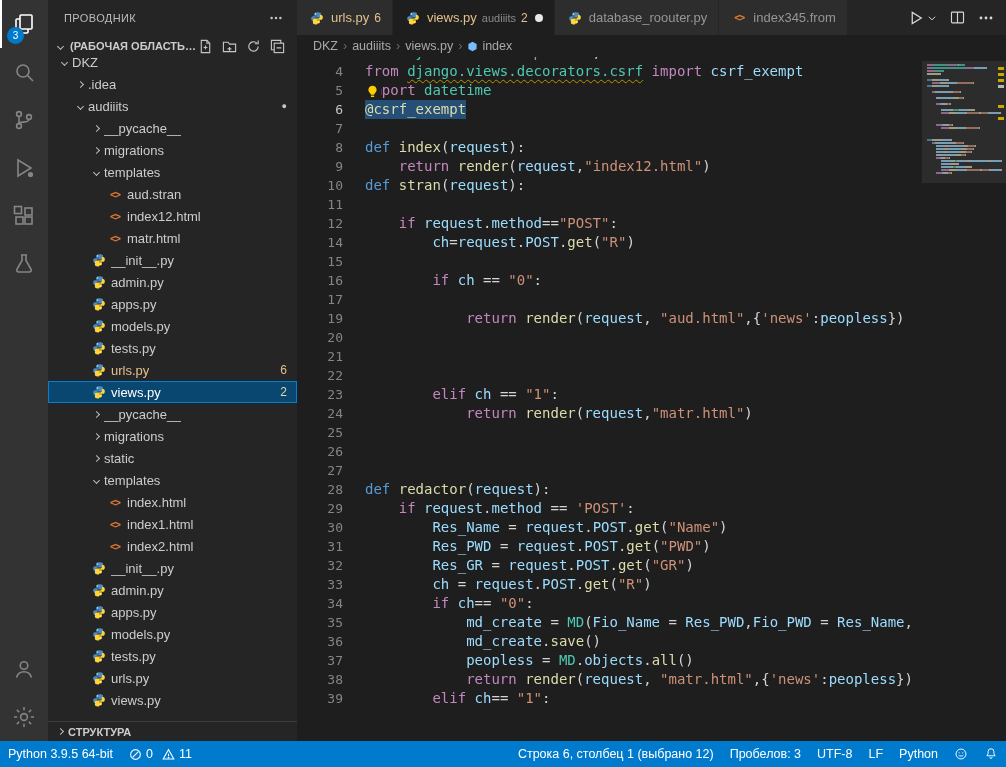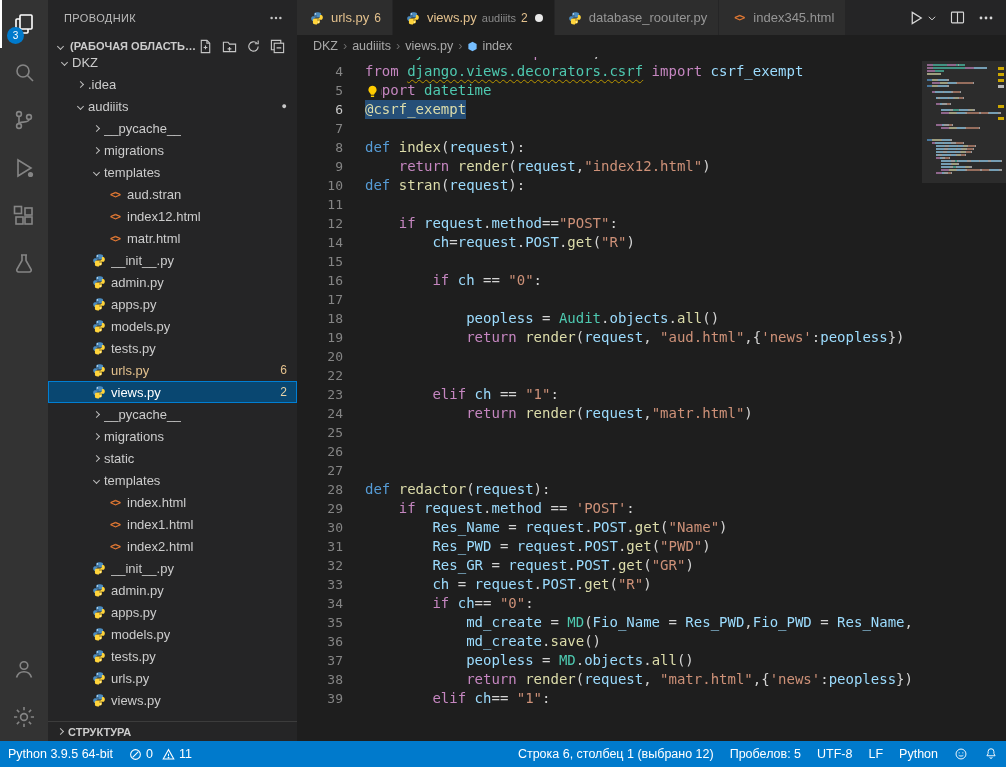--- a/index.html
+++ b/index.html
@@ -497,21 +497,21 @@
                   <path fill="#4B8BBE" d="M12 2c-3 0-5 1.2-5 3v3h5v1H5c-2 0-3 2-3 4s1 4 3 4h2v-3c0-2 2-3 4-3h5c1.6 0 3-1.3 3-3V5c0-1.8-2-3-5-3h-2z"></path>
                   <path fill="#FFD43B" d="M12 22c3 0 5-1.2 5-3v-3h-5v-1h7c2 0 3-2 3-4s-1-4-3-4h-2v3c0 2-2 3-4 3H8c-1.6 0-3 1.3-3 3v4c0 1.8 2 3 5 3h2z"></path>
                   <circle cx="9.5" cy="5" r="1" fill="#fff"></circle>
                   <circle cx="14.5" cy="19" r="1" fill="#fff"></circle>
                 </svg>
               </span>
               <span class="tab-label">database_roouter.py</span>
             </div>
             <div class="tab">
               <span class="fw html-ico">&lt;&gt;</span>
-              <span class="tab-label">index345.html</span>
+              <span class="tab-label">index345.from</span>
             </div>
           </div>
         <div class="editor-actions">
           <span class="run-group">
             <svg width="18" height="18" viewBox="0 0 24 24" fill="none" stroke="currentColor" stroke-width="1.7">
                 <path d="M7 4.5l12 7.5-12 7.5z"></path>
               </svg>
             <svg width="10" height="10" viewBox="0 0 16 16" fill="none" stroke="currentColor" stroke-width="1.6">
                 <path d="M3 6l5 5 5-5"></path>
               </svg>
@@ -565,23 +565,23 @@
             <div class="code-row"><span class="ln">7</span><span class="code-content"></span></div>
             <div class="code-row"><span class="ln">8</span><span class="code-content"><span class="tk-b">def </span><span class="tk-f">index</span><span class="tk-p">(</span><span class="tk-v">request</span><span class="tk-p">):</span></span></div>
             <div class="code-row"><span class="ln">9</span><span class="code-content"><span class="tk-p">    </span><span class="tk-k">return </span><span class="tk-f">render</span><span class="tk-p">(</span><span class="tk-v">request</span><span class="tk-p">,</span><span class="tk-s">"index12.html"</span><span class="tk-p">)</span></span></div>
             <div class="code-row"><span class="ln">10</span><span class="code-content"><span class="tk-b">def </span><span class="tk-f">stran</span><span class="tk-p">(</span><span class="tk-v">request</span><span class="tk-p">):</span></span></div>
             <div class="code-row"><span class="ln">11</span><span class="code-content"></span></div>
             <div class="code-row"><span class="ln">12</span><span class="code-content"><span class="tk-p">    </span><span class="tk-k">if </span><span class="tk-v">request</span><span class="tk-p">.</span><span class="tk-v">method</span><span class="tk-p">==</span><span class="tk-s">"POST"</span><span class="tk-p">:</span></span></div>
             <div class="code-row"><span class="ln">14</span><span class="code-content"><span class="tk-p">        </span><span class="tk-v">ch</span><span class="tk-p">=</span><span class="tk-v">request</span><span class="tk-p">.</span><span class="tk-v">POST</span><span class="tk-p">.</span><span class="tk-f">get</span><span class="tk-p">(</span><span class="tk-s">"R"</span><span class="tk-p">)</span></span></div>
             <div class="code-row"><span class="ln">15</span><span class="code-content"></span></div>
             <div class="code-row"><span class="ln">16</span><span class="code-content"><span class="tk-p">        </span><span class="tk-k">if </span><span class="tk-v">ch</span><span class="tk-p"> == </span><span class="tk-s">"0"</span><span class="tk-p">:</span></span></div>
             <div class="code-row"><span class="ln">17</span><span class="code-content"></span></div>
-            <div class="code-row"><span class="ln">18</span><span class="code-content"><span class="tk-p">            </span><span class="tk-v">peopless</span><span class="tk-p"> = </span><span class="tk-c">Audit</span><span class="tk-p">.</span><span class="tk-v">objects</span><span class="tk-p">.</span><span class="tk-f">all</span><span class="tk-p">()</span></span></div>
             <div class="code-row"><span class="ln">19</span><span class="code-content"><span class="tk-p">            </span><span class="tk-k">return </span><span class="tk-f">render</span><span class="tk-p">(</span><span class="tk-v">request</span><span class="tk-p">, </span><span class="tk-s">"aud.html"</span><span class="tk-p">,{</span><span class="tk-s">'news'</span><span class="tk-p">:</span><span class="tk-v">peopless</span><span class="tk-p">})</span></span></div>
             <div class="code-row"><span class="ln">20</span><span class="code-content"></span></div>
+            <div class="code-row"><span class="ln">21</span><span class="code-content"></span></div>
             <div class="code-row"><span class="ln">22</span><span class="code-content"></span></div>
             <div class="code-row"><span class="ln">23</span><span class="code-content"><span class="tk-p">        </span><span class="tk-k">elif </span><span class="tk-v">ch</span><span class="tk-p"> == </span><span class="tk-s">"1"</span><span class="tk-p">:</span></span></div>
             <div class="code-row"><span class="ln">24</span><span class="code-content"><span class="tk-p">            </span><span class="tk-k">return </span><span class="tk-f">render</span><span class="tk-p">(</span><span class="tk-v">request</span><span class="tk-p">,</span><span class="tk-s">"matr.html"</span><span class="tk-p">)</span></span></div>
             <div class="code-row"><span class="ln">25</span><span class="code-content"></span></div>
             <div class="code-row"><span class="ln">26</span><span class="code-content"></span></div>
             <div class="code-row"><span class="ln">27</span><span class="code-content"></span></div>
             <div class="code-row"><span class="ln">28</span><span class="code-content"><span class="tk-b">def </span><span class="tk-f">redactor</span><span class="tk-p">(</span><span class="tk-v">request</span><span class="tk-p">):</span></span></div>
             <div class="code-row"><span class="ln">29</span><span class="code-content"><span class="tk-p">    </span><span class="tk-k">if </span><span class="tk-v">request</span><span class="tk-p">.</span><span class="tk-v">method</span><span class="tk-p"> == </span><span class="tk-s">'POST'</span><span class="tk-p">:</span></span></div>
             <div class="code-row"><span class="ln">30</span><span class="code-content"><span class="tk-p">        </span><span class="tk-v">Res_Name</span><span class="tk-p"> = </span><span class="tk-v">request</span><span class="tk-p">.</span><span class="tk-v">POST</span><span class="tk-p">.</span><span class="tk-f">get</span><span class="tk-p">(</span><span class="tk-s">"Name"</span><span class="tk-p">)</span></span></div>
             <div class="code-row"><span class="ln">31</span><span class="code-content"><span class="tk-p">        </span><span class="tk-v">Res_PWD</span><span class="tk-p"> = </span><span class="tk-v">request</span><span class="tk-p">.</span><span class="tk-v">POST</span><span class="tk-p">.</span><span class="tk-f">get</span><span class="tk-p">(</span><span class="tk-s">"PWD"</span><span class="tk-p">)</span></span></div>
@@ -883,21 +883,21 @@
           <svg width="13" height="13" viewBox="0 0 16 16" fill="none" stroke="#fff" stroke-width="1.3" style="margin-left:5px">
             <path d="M8 2L14.5 13.5h-13z"></path>
             <line x1="8" y1="7" x2="8" y2="10"></line>
             <circle cx="8" cy="11.8" r=".5" fill="#fff"></circle>
           </svg>
           <span>11</span>
         </div>
       </div>
     <div class="sb-group sb-right">
         <div class="sb-item">Строка 6, столбец 1 (выбрано 12)</div>
-        <div class="sb-item">Пробелов: 5</div>
+        <div class="sb-item">Пробелов: 3</div>
         <div class="sb-item">UTF-8</div>
         <div class="sb-item">LF</div>
         <div class="sb-item">Python</div>
         <div class="sb-item">
           <svg width="14" height="14" viewBox="0 0 24 24" fill="none" stroke="#fff" stroke-width="1.6">
             <circle cx="12" cy="12" r="8.5"></circle>
             <circle cx="8.8" cy="10" r="1" fill="#fff" stroke="none"></circle>
             <circle cx="15.2" cy="10" r="1" fill="#fff" stroke="none"></circle>
             <path d="M8 14.2c1.2 1.8 6.8 1.8 8 0"></path>
           </svg>

